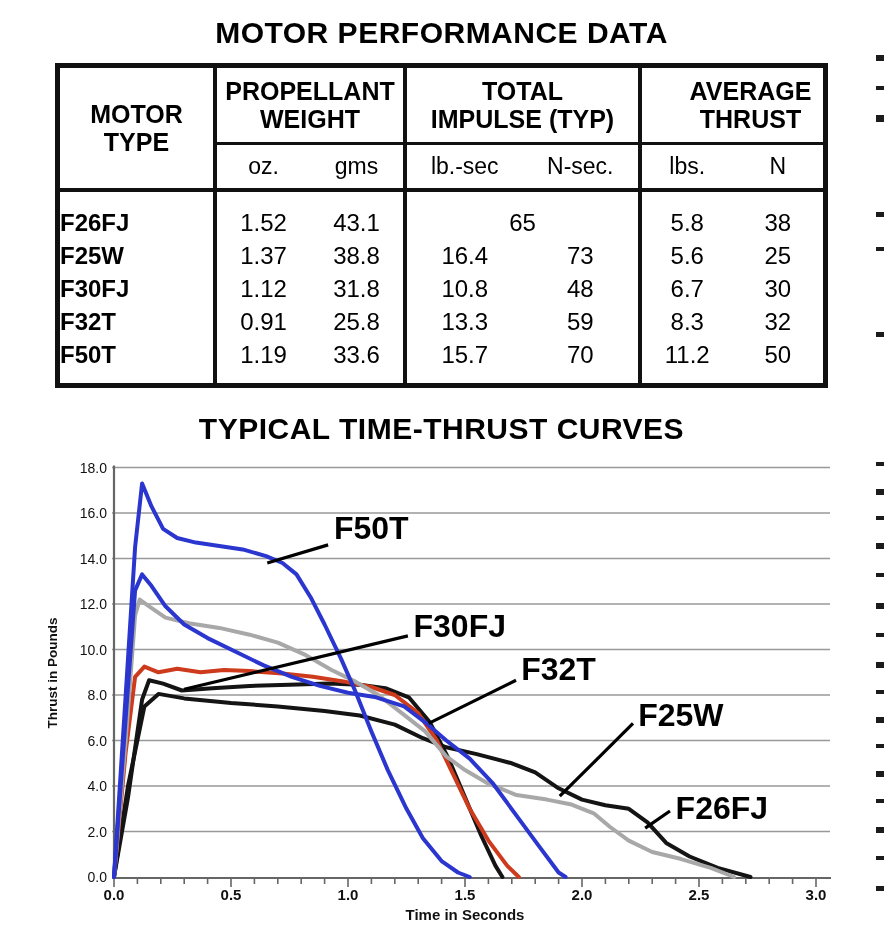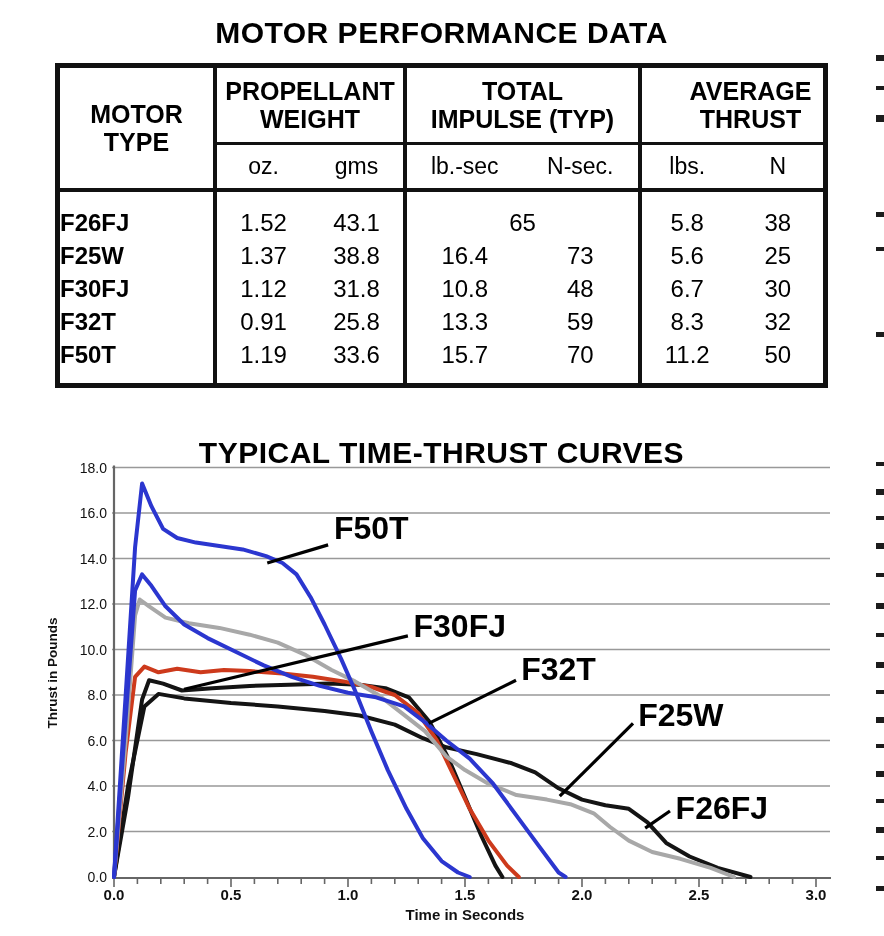--- a/index.html
+++ b/index.html
@@ -1,21 +1,21 @@
 <!DOCTYPE html>
 <html><head>
 <meta charset="utf-8">
 <style>
   html,body{margin:0;padding:0;background:#fff;}
   body{width:884px;height:936px;position:relative;overflow:hidden;
        font-family:"Liberation Sans",sans-serif;color:#000;}
   .title{position:absolute;left:55px;width:773px;text-align:center;
          font-weight:bold;font-size:30px;letter-spacing:0.5px;white-space:nowrap;}
   #table-title{top:16px;}
-  #chart-title{top:436px;}
+  #chart-title{top:412px;}
   
   .ptable{position:absolute;left:55px;top:63px;width:773px;height:325px;
           border:5px solid #111;box-sizing:border-box;display:grid;
           grid-template-columns:153px 190px 235px 1fr;
           grid-template-rows:77px 47px 1fr;background:#fff;}
   .cell{box-sizing:border-box;}
   .vline{border-left:4px solid #111;}
   .hdr{display:flex;flex-direction:column;justify-content:center;align-items:center;
        font-weight:bold;font-size:25px;line-height:1.12;text-align:center;}
   .hdr-top{border-bottom:3px solid #111;}

